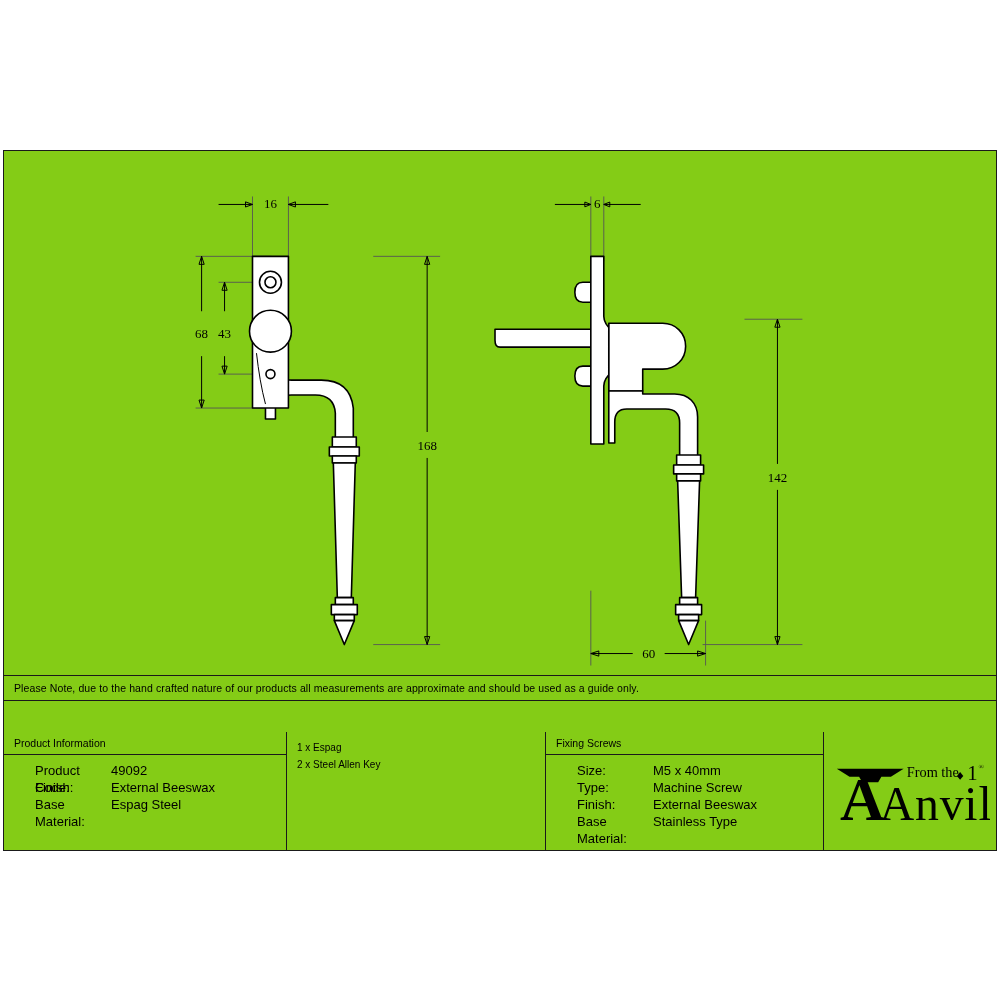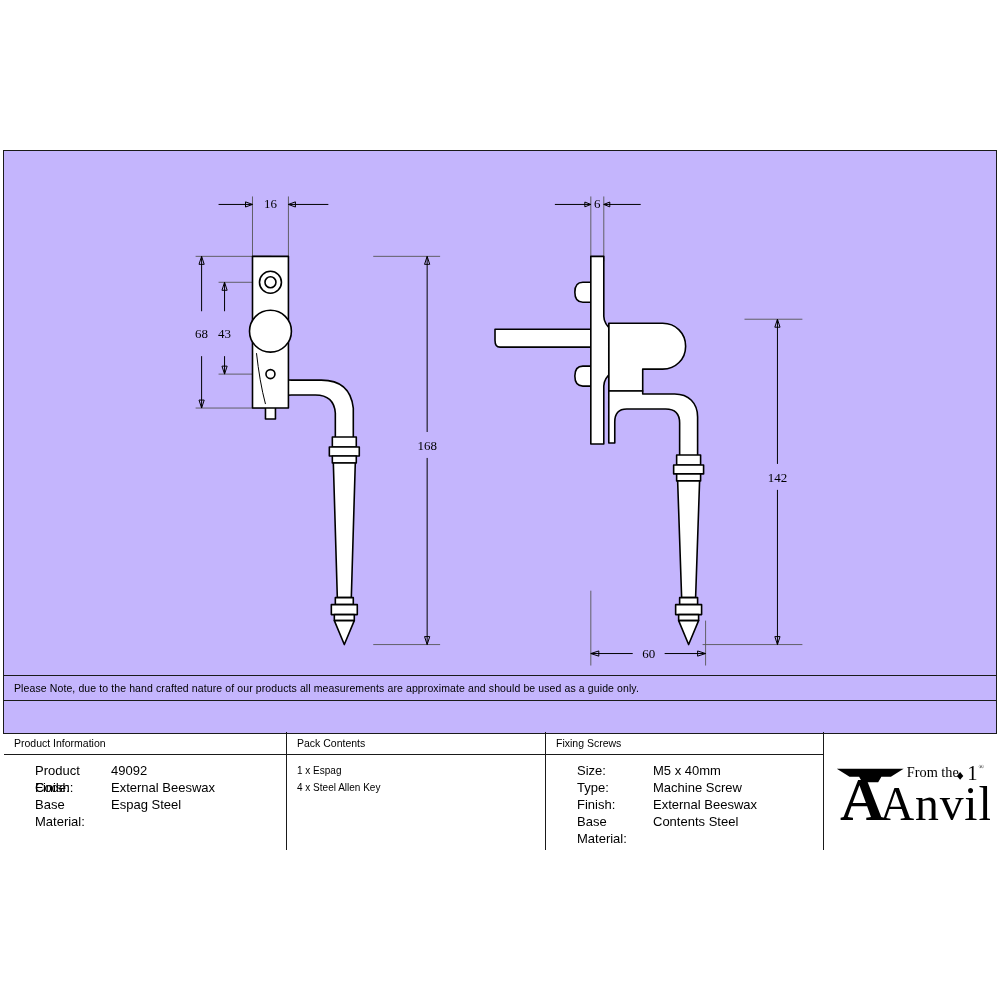--- a/index.html
+++ b/index.html
@@ -15,24 +15,24 @@
     color: #000000;
     position: relative;
     overflow: hidden;
   }
 
   #sheet {
     position: absolute;
     left: 3px;
     top: 150px;
     width: 994px;
-    height: 584px;
+    height: 701px;
     border: 1.5px solid #1a1a1a;
     box-sizing: border-box;
-    background: #c4b5fd;
+    background: #84cc16;
   }
 
   
   #drawing-area {
     position: absolute;
     left: 0;
     top: 0;
     width: 100%;
     height: 555px;
   }
@@ -369,45 +369,44 @@
           <span class="kv-val">External Beeswax</span>
         </div>
         <div class="kv-row">
           <span class="kv-key">Base Material:</span>
           <span class="kv-val">Espag Steel</span>
         </div>
       </div>
     </div>
 
     <div class="info-col col-pack">
-      <div class="col-head">Pack Contents</div>
       <div class="col-body">
         <div class="pack-row">1 x Espag</div>
-        <div class="pack-row">4 x Steel Allen Key</div>
+        <div class="pack-row">2 x Steel Allen Key</div>
       </div>
     </div>
 
     <div class="info-col col-fixing">
       <div class="col-head">Fixing Screws</div>
       <div class="col-body">
         <div class="kv-row">
           <span class="kv-key">Size:</span>
           <span class="kv-val">M5 x 40mm</span>
         </div>
         <div class="kv-row">
           <span class="kv-key">Type:</span>
           <span class="kv-val">Machine Screw</span>
         </div>
         <div class="kv-row">
           <span class="kv-key">Finish:</span>
           <span class="kv-val">External Beeswax</span>
         </div>
         <div class="kv-row">
           <span class="kv-key">Base Material:</span>
-          <span class="kv-val">Contents Steel</span>
+          <span class="kv-val">Stainless Type</span>
         </div>
       </div>
     </div>
 
     <div class="info-col col-logo">
       <svg id="anvil-logo" viewBox="0 0 200 88">
 
         <path d="M8 16 L92 16 L76 26 L64 26 L60 33 L40 33 L36 26 L24 26 Z" fill="#000"></path>
 
         <text x="12" y="80" font-family="Liberation Serif, serif" font-size="78" font-weight="700" fill="#000">A</text>

